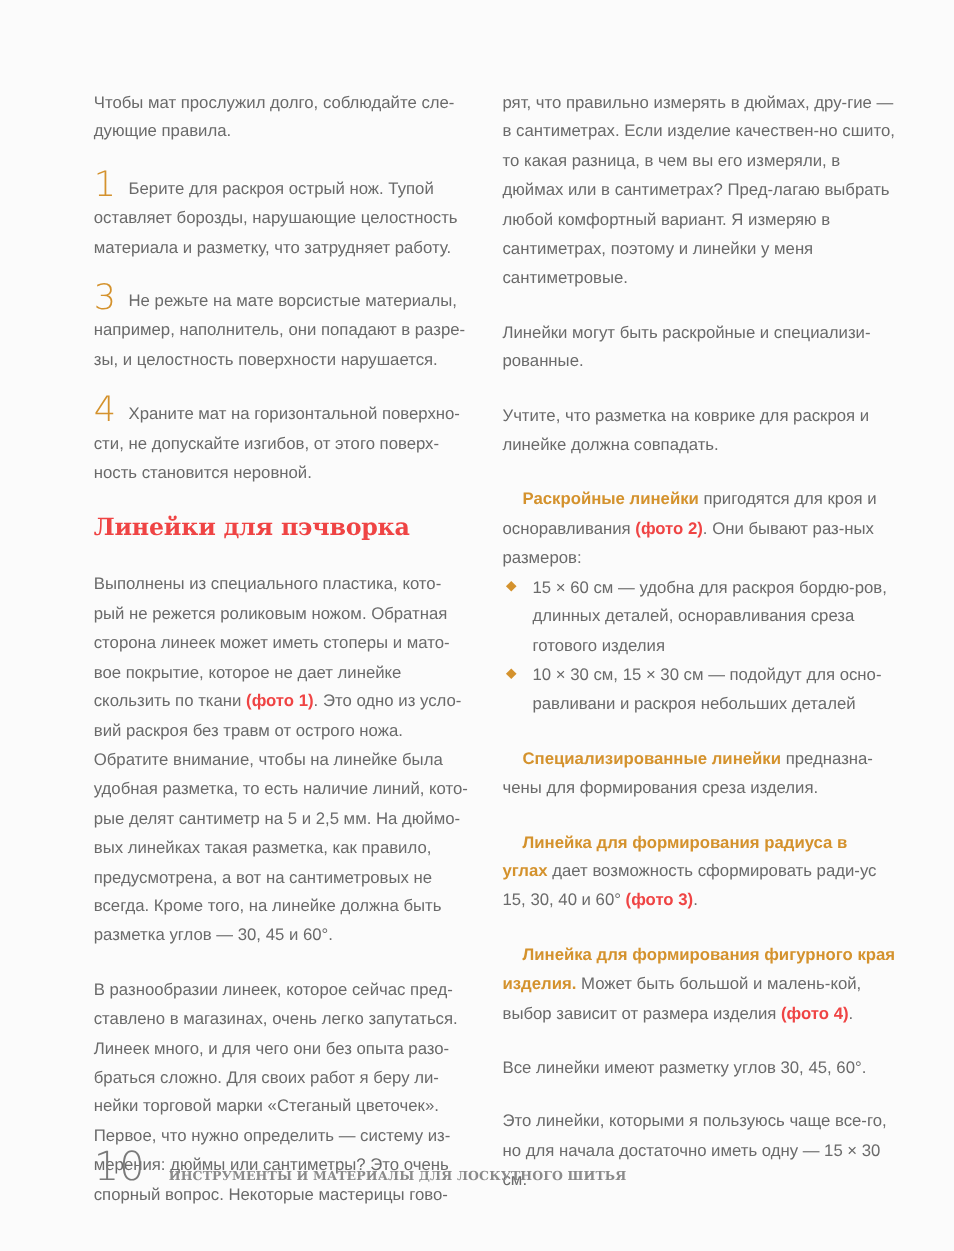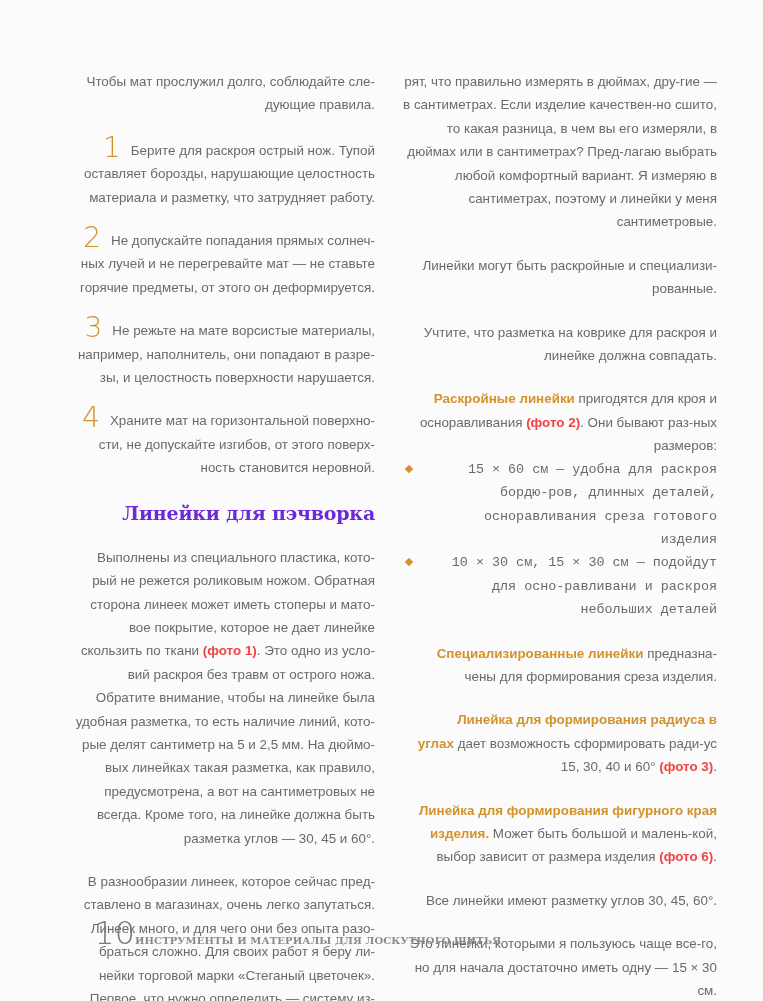--- a/index.html
+++ b/index.html
@@ -13,21 +13,21 @@
       position: relative;
       overflow: hidden;
       font-family: "Liberation Sans", sans-serif;
       color: #6a6a6a;
       font-size: 13.4px;
       line-height: 23.4px;
     }
     .page {
       position: absolute;
       left: 0; top: 0;
-      width: 623px; height: 1001px; text-align: right;
+      width: 623px; height: 1001px;
     }
     .col {
       position: absolute;
       top: 70px;
     }
     .col-left { left: 75px; width: 300px; }
     .col-right { left: 402px; width: 315px; }
 
     p { margin: 0; }
     .para { margin-bottom: 20px; }
@@ -40,39 +40,38 @@
       line-height: 22px;
       font-family: "DejaVu Sans", sans-serif;
       font-weight: 200;
       margin-right: 10px;
       vertical-align: -2px;
     }
     .section-title {
       font-family: "DejaVu Serif", serif;
       font-weight: bold;
       font-size: 19px;
-      color: #6d28d9;
+      color: #ef4444;
       margin: 20px 0 20px 0;
       line-height: 26px;
       letter-spacing: -0.2px;
     }
     .accent {
       color: #d4922d;
       font-weight: bold;
       padding-left: 16px;
     }
     .ref {
       color: #ef4444;
       font-weight: bold;
     }
     ul.sizes {
       list-style: none;
       margin: 0 0 20px 0;
       padding: 0;
-      font-family: Liberation Mono, monospace;
     }
     ul.sizes li {
       position: relative;
       padding-left: 24px;
     }
     .diamond {
       position: absolute;
       left: 4px;
       top: 8px;
       width: 6px;
@@ -107,23 +106,20 @@
 
 <div class="page">
 
   <div class="col col-left">
     <p class="para">Чтобы мат прослужил долго, соблюдайте сле-дующие правила.</p>
 
     <p class="rule">
       <span class="rule-num">1</span><span>Берите для раскроя острый нож. Тупой оставляет борозды, нарушающие целостность материала и разметку, что затрудняет работу.</span>
     </p>
     <p class="rule">
-      <span class="rule-num">2</span><span>Не допускайте попадания прямых солнеч-ных лучей и не перегревайте мат — не ставьте горячие предметы, от этого он деформируется.</span>
-    </p>
-    <p class="rule">
       <span class="rule-num">3</span><span>Не режьте на мате ворсистые материалы, например, наполнитель, они попадают в разре-зы, и целостность поверхности нарушается.</span>
     </p>
     <p class="rule">
       <span class="rule-num">4</span><span>Храните мат на горизонтальной поверхно-сти, не допускайте изгибов, от этого поверх-ность становится неровной.</span>
     </p>
 
     <h2 class="section-title">Линейки для пэчворка</h2>
 
     <p class="para">
       <span>Выполнены из специального пластика, кото-рый не режется роликовым ножом. Обратная сторона линеек может иметь стоперы и мато-вое покрытие, которое не дает линейке скользить по ткани </span><span class="ref">(фото 1)</span><span>. Это одно из усло-вий раскроя без травм от острого ножа. Обратите внимание, чтобы на линейке была удобная разметка, то есть наличие линий, кото-рые делят сантиметр на 5 и 2,5 мм. На дюймо-вых линейках такая разметка, как правило, предусмотрена, а вот на сантиметровых не всегда. Кроме того, на линейке должна быть разметка углов — 30, 45 и 60°.</span>
@@ -147,21 +143,21 @@
 
     <p class="para">
       <span class="accent">Специализированные линейки</span><span> предназна-чены для формирования среза изделия.</span>
     </p>
 
     <p class="para">
       <span class="accent">Линейка для формирования радиуса в углах</span><span> дает возможность сформировать ради-ус 15, 30, 40 и 60° </span><span class="ref">(фото 3)</span><span>.</span>
     </p>
 
     <p class="para">
-      <span class="accent">Линейка для формирования фигурного края изделия.</span><span> Может быть большой и малень-кой, выбор зависит от размера изделия </span><span class="ref">(фото 6)</span><span>.</span>
+      <span class="accent">Линейка для формирования фигурного края изделия.</span><span> Может быть большой и малень-кой, выбор зависит от размера изделия </span><span class="ref">(фото 4)</span><span>.</span>
     </p>
 
     <p class="para">Все линейки имеют разметку углов 30, 45, 60°.</p>
     <p class="para">Это линейки, которыми я пользуюсь чаще все-го, но для начала достаточно иметь одну — 15 × 30 см.</p>
   </div>
 
   <div class="footer">
     <span class="page-number">10</span>
     <span class="running-title">ИНСТРУМЕНТЫ И МАТЕРИАЛЫ ДЛЯ ЛОСКУТНОГО ШИТЬЯ</span>
   </div>

